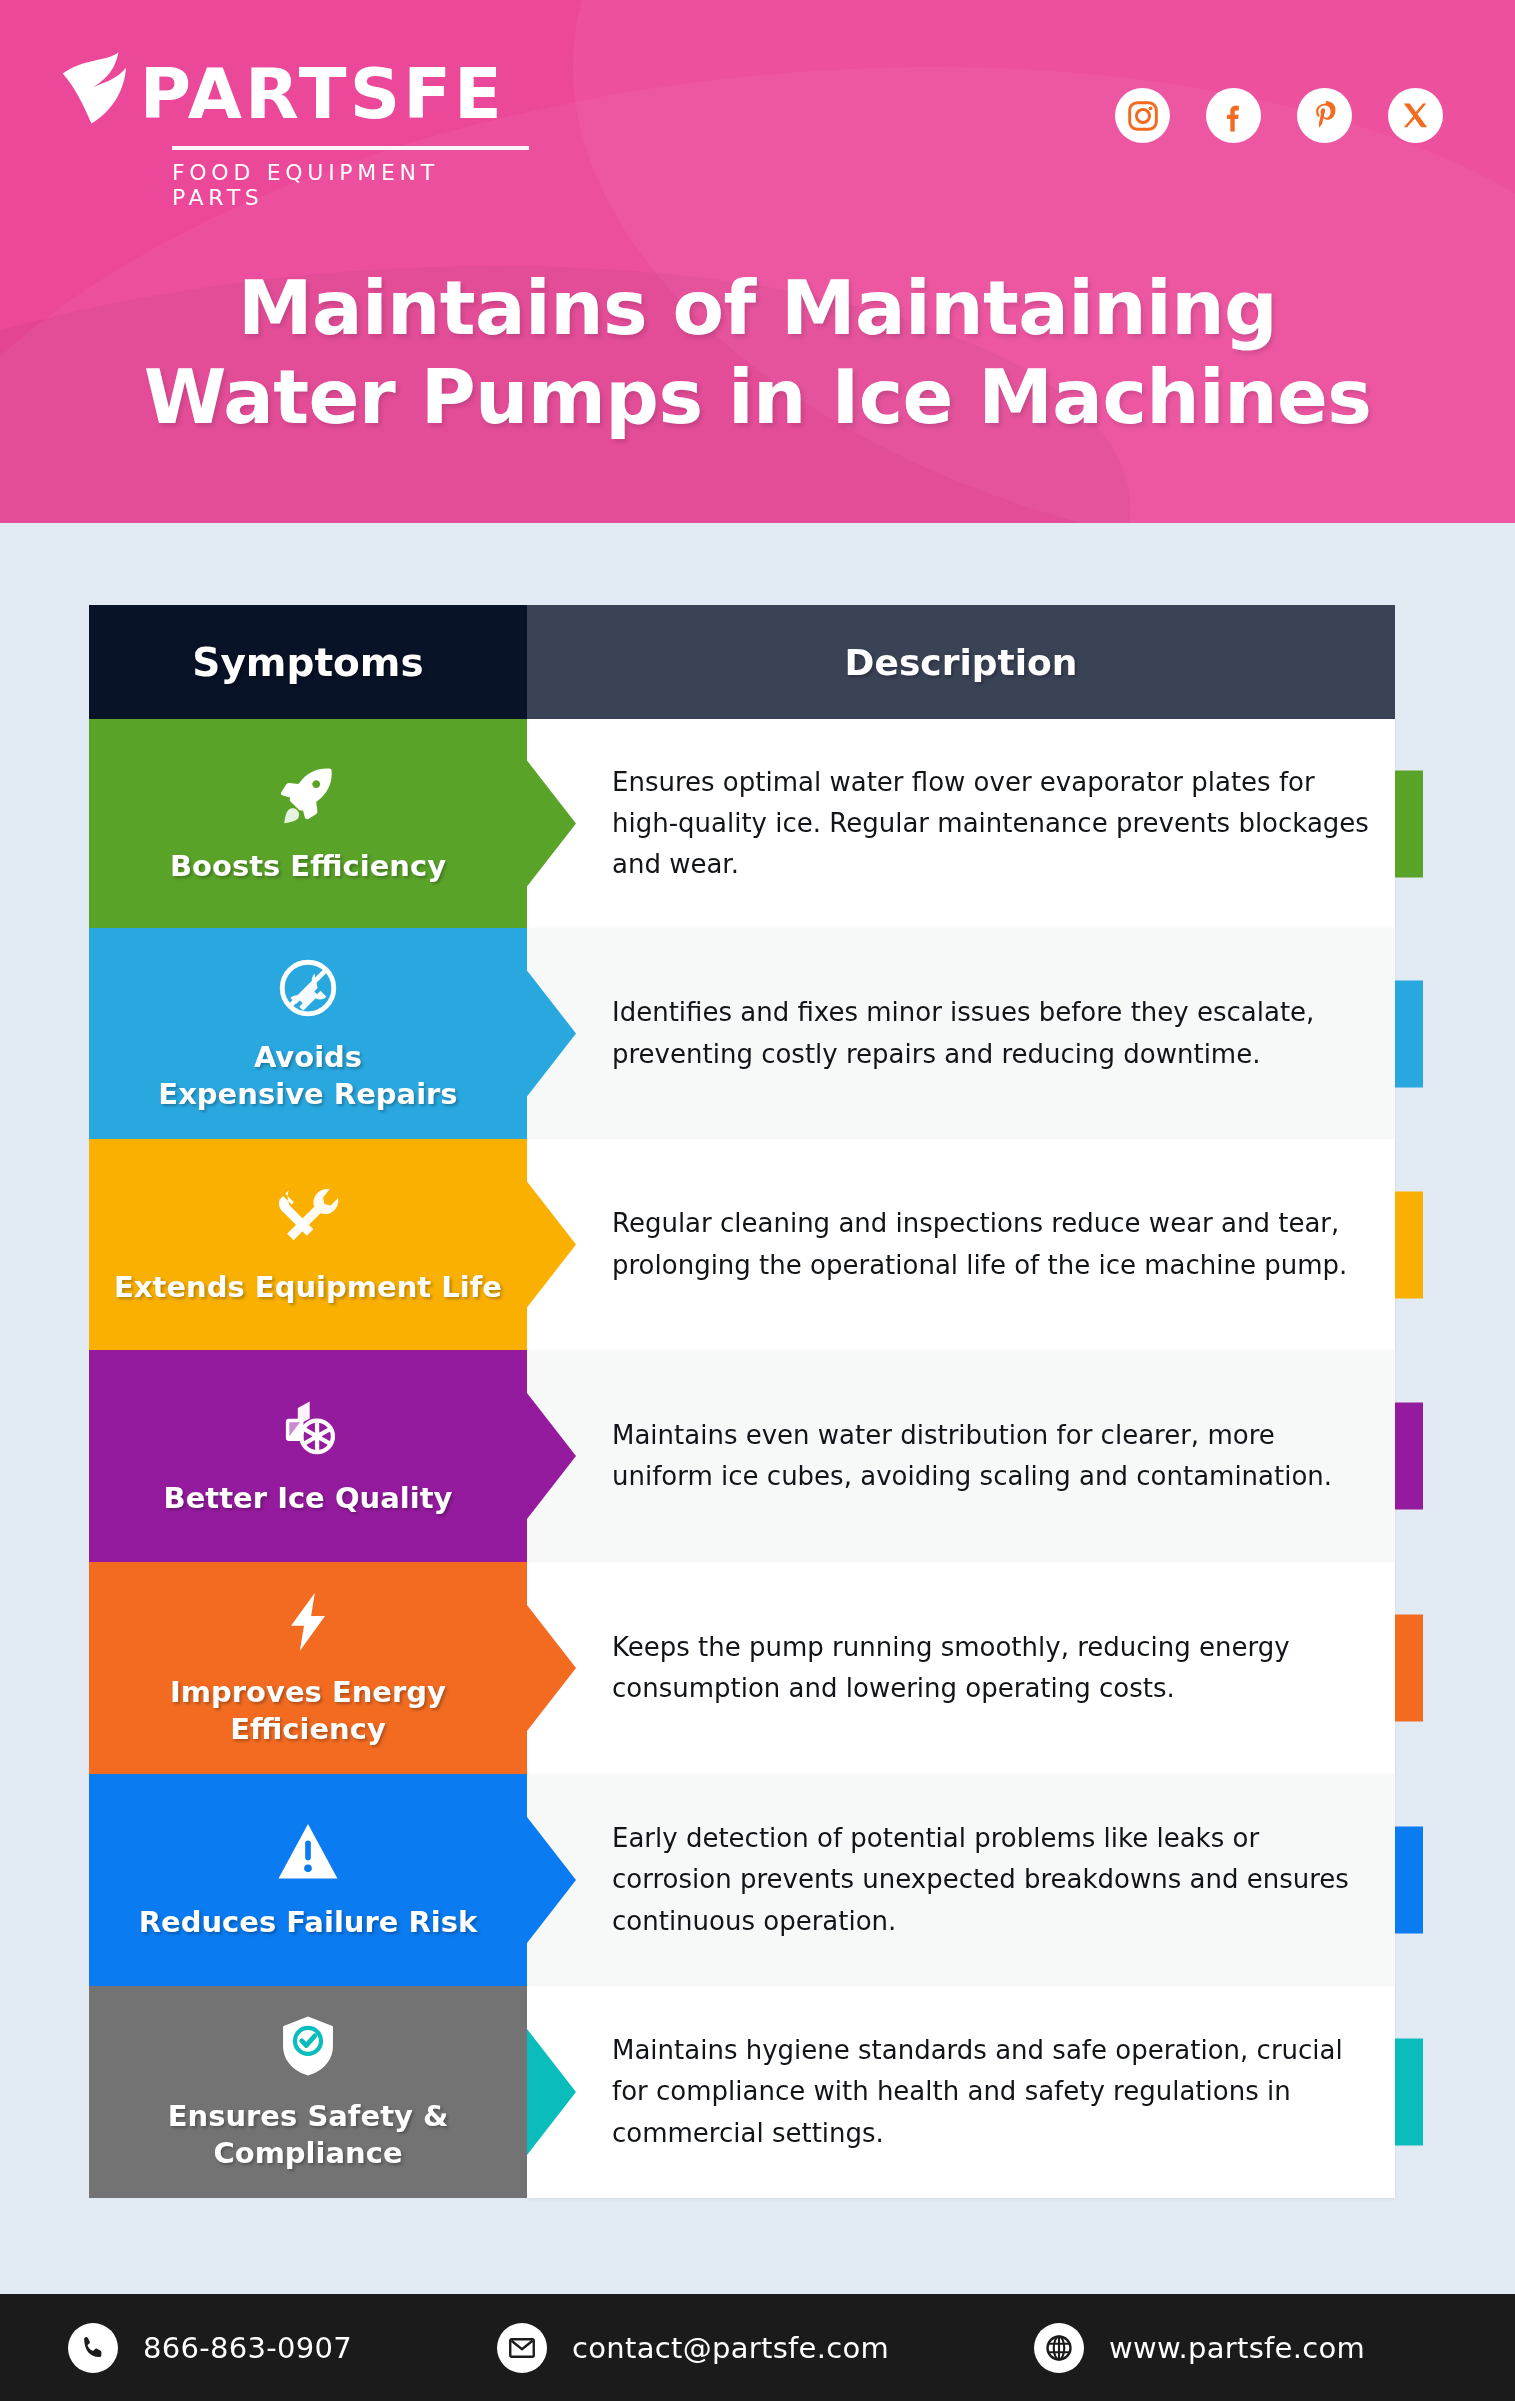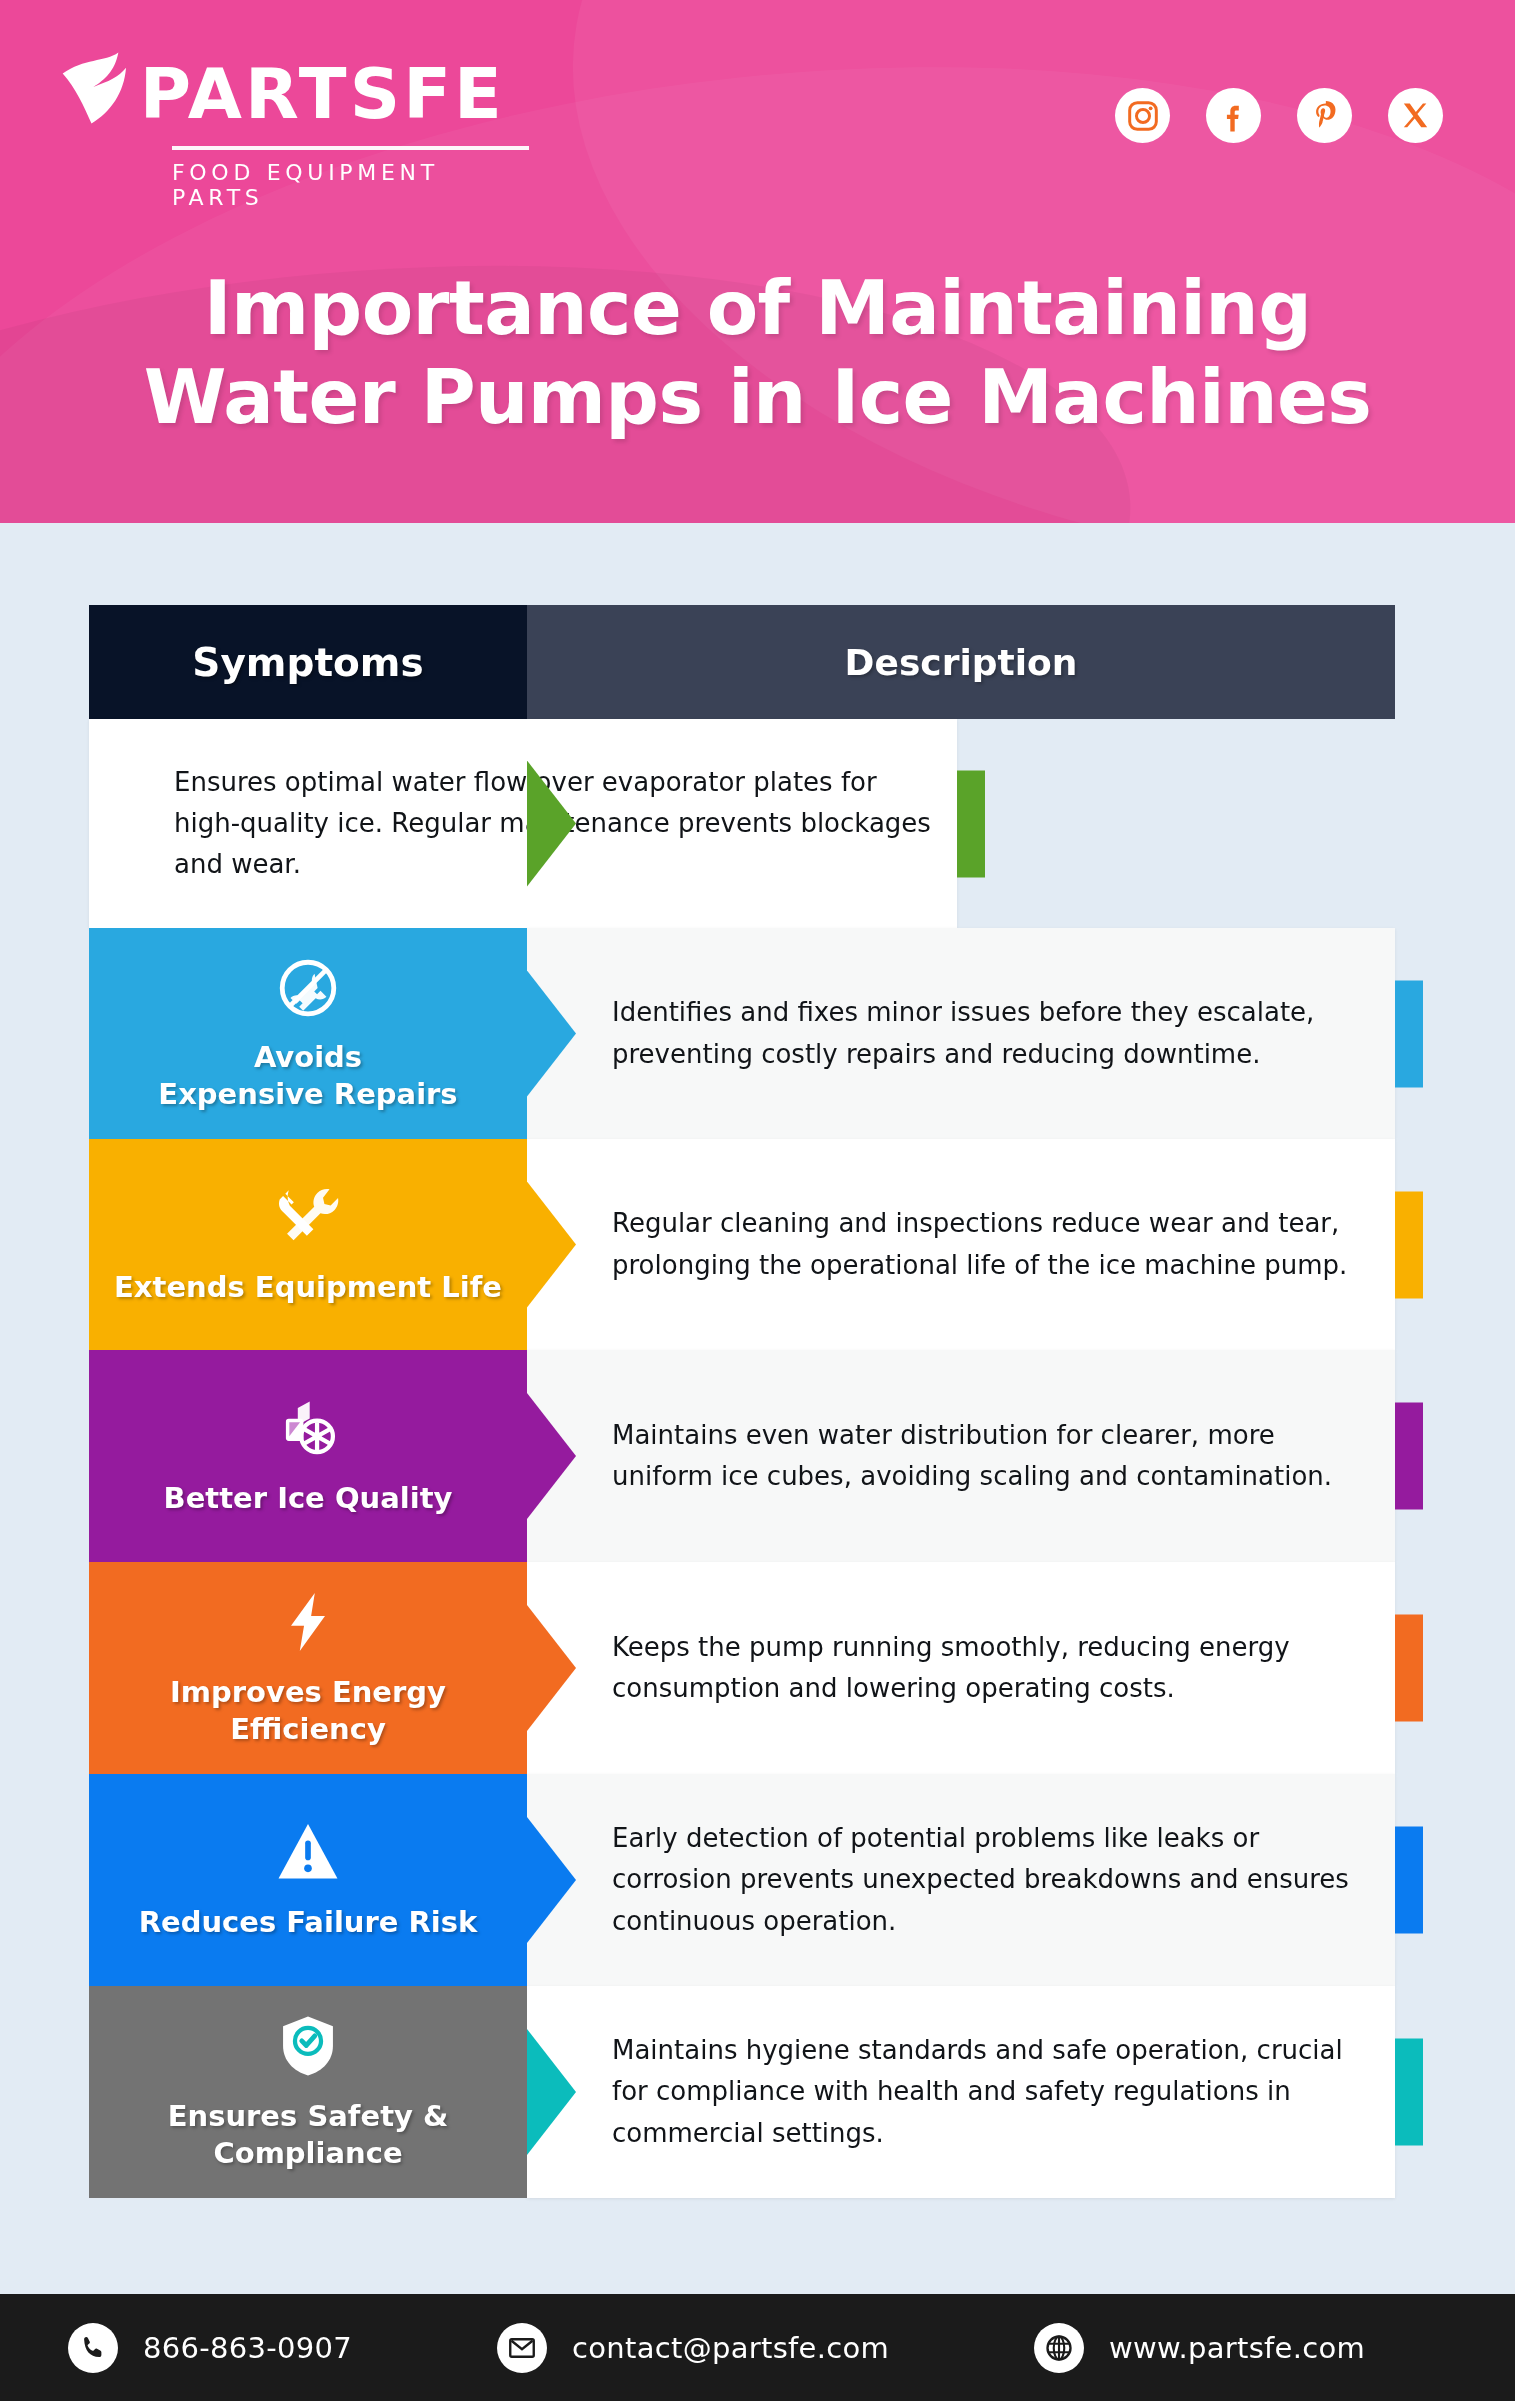--- a/index.html
+++ b/index.html
@@ -203,33 +203,42 @@
       <a class="social">
         <span>
           <svg viewBox="0 0 24 24" aria-hidden="true">
             <path d="M3.4 3.2h4.2l4.3 5.9 5-5.9h2.4l-6.3 7.4 6.9 9.4h-4.2l-4.6-6.3-5.3 6.3H3.4l6.7-7.9z" fill="#f26b21"></path>
           </svg>
         </span>
       </a>
     </div>
 
     <div class="title">
-      <span>Importance of Maintaining</span>
+      <span>Maintains of Maintaining</span>
       <span class="l2">Water Pumps in Ice Machines</span>
     </div>
   </div>
 
   <div class="table">
     <div class="thead">
       <div class="th-sym">Symptoms</div>
       <div class="th-desc">Description</div>
     </div>
 
     <div id="rows-host">
         <div class="row" style="height: 209px;">
+          <div class="cell-left" style="background: rgb(90, 163, 41);">
+            <span class="ico">
+              <svg viewBox="0 0 24 24" aria-hidden="true">
+                <path d="M19.9 2.4c-3.9-.4-7.3 1-9.8 3.6L8.6 7.8l-3.1-.4c-.5-.1-.9.1-1.2.5L2.6 10.6c-.3.5-.1 1.1.5 1.2l2.6.7c-.2.5-.2 1.1.2 1.5l2.8 2.8c.4.4 1 .5 1.5.2l.7 2.6c.2.5.8.7 1.2.5l2.7-1.7c.4-.3.6-.7.5-1.2l-.4-3.1 1.8-1.5c2.6-2.5 4-5.9 3.6-9.8-.1-.2-.3-.4-.4-.4zM14.9 9.2c-.8 0-1.4-.6-1.4-1.4s.6-1.4 1.4-1.4 1.4.6 1.4 1.4-.6 1.4-1.4 1.4z"></path>
+                <path d="M5.0 17.0c-1.0 1.0-1.4 4.6-1.4 4.6s3.6-.4 4.6-1.4c.9-.9.9-2.3 0-3.2-.9-.9-2.3-.9-3.2 0z" opacity=".85"></path>
+              </svg>
+            </span>
+            <div class="lbl">Boosts Efficiency</div>
+          </div>
           <div class="arrow" style="background: rgb(90, 163, 41);"></div>
           <div class="cell-right">
             <div class="desc">Ensures optimal water flow over evaporator plates for high-quality ice. Regular maintenance prevents blockages and wear.</div>
             <div class="tab" style="background: rgb(90, 163, 41);"></div>
           </div>
         </div>
         <div class="row" style="height: 211px;">
           <div class="cell-left" style="background: rgb(41, 168, 224);">
             <span class="ico">
               <svg viewBox="0 0 24 24" aria-hidden="true">

